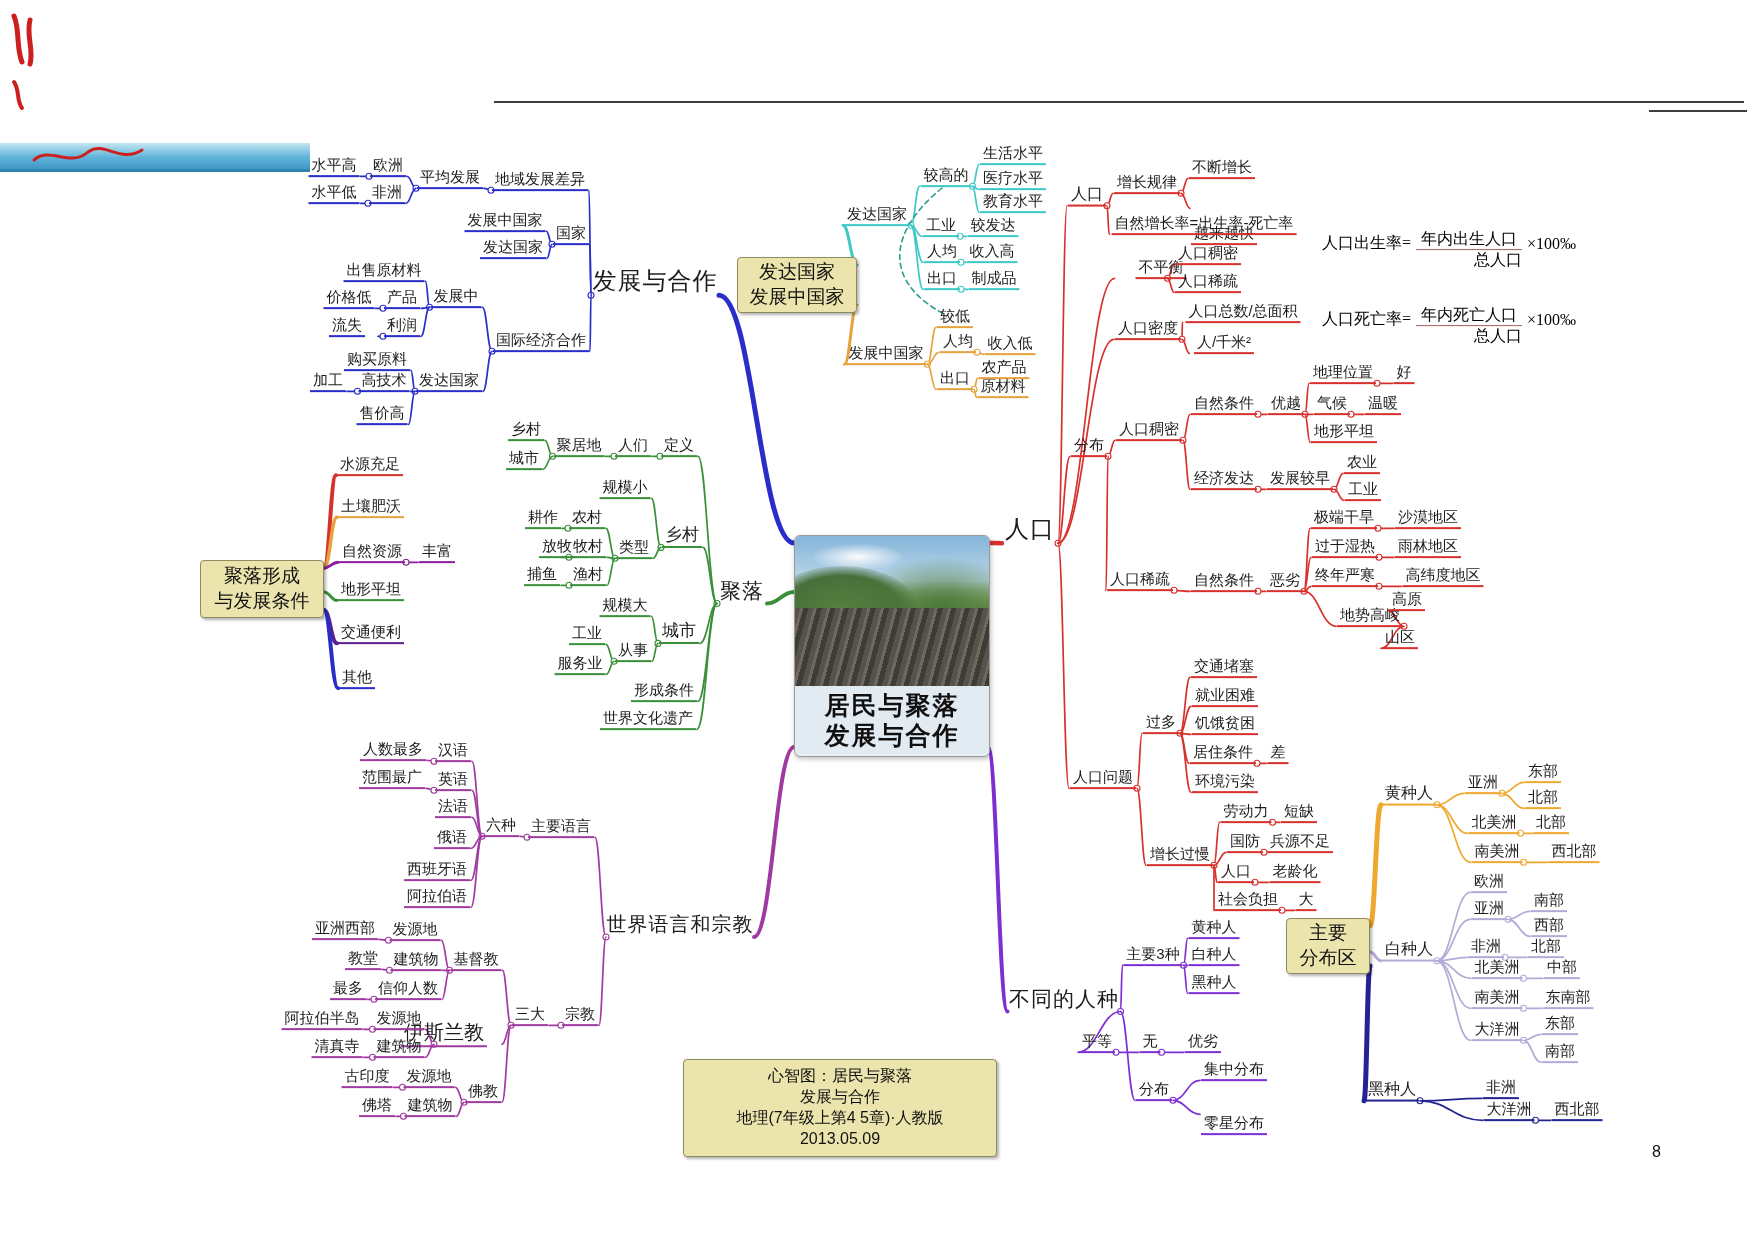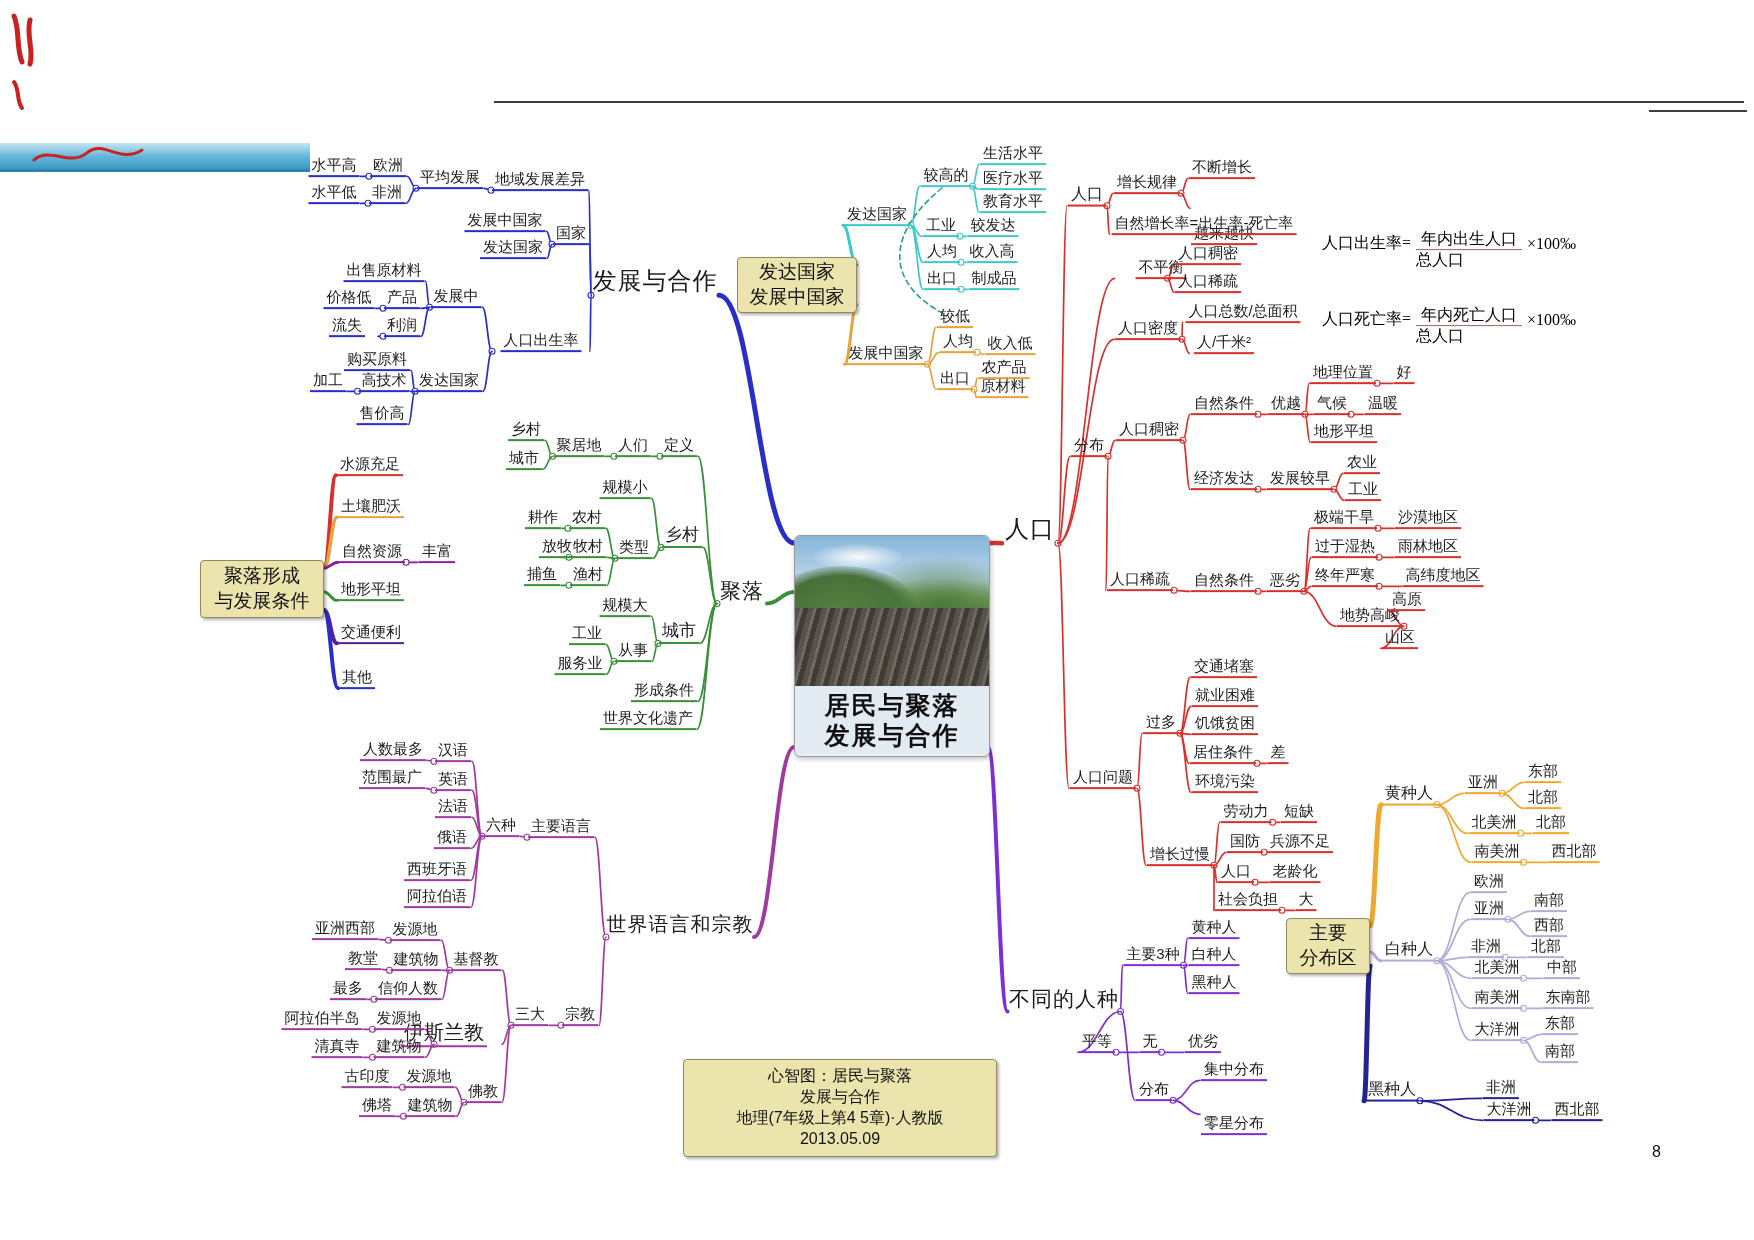--- a/index.html
+++ b/index.html
@@ -12,21 +12,21 @@
         line-height:1.05;padding:0 3px 2px 3px;}
   .node.label{border-bottom:2px solid #888;}
   .node.topic{padding-bottom:0;letter-spacing:1px;}
   .topic-box{position:absolute;transform:translate(-50%,-50%);background:#ece4ad;
         border:1px solid #8f8a60;border-radius:4px;text-align:center;
         box-shadow:2px 2px 3px rgba(0,0,0,.3);color:#111;line-height:1.3;white-space:nowrap;
         display:flex;flex-direction:column;align-items:center;justify-content:center;
         box-sizing:border-box;}
   .formula{position:absolute;transform:translate(0,-50%);display:flex;align-items:center;gap:5px;
         color:#000000;font-size:16px;white-space:nowrap;font-family:"Liberation Serif","DejaVu Serif",serif;}
-  .formula .frac{display:inline-flex;flex-direction:column;align-items:flex-start;line-height:1.15;margin-top:12px;}
+  .formula .frac{display:inline-flex;flex-direction:column;align-items:flex-end;line-height:1.15;margin-top:12px;}
   .formula .num{border-bottom:1.5px solid #a2625a;padding:0 5px 1px 5px;}
   .formula .den{padding-top:1px;}
   .center-card{position:absolute;left:794px;top:535px;width:194px;height:220px;
         border:1px solid #9a9a9a;border-radius:6px;overflow:hidden;background:#e7eef4;
         box-shadow:1px 2px 5px rgba(0,0,0,.25);}
   .photo{height:150px;position:relative;overflow:hidden;
         background:linear-gradient(180deg,#85b5da 0%,#bcd7e8 30%,#7fa55c 42%,#5d7a48 52%,#6a6a5e 64%,#4c4842 100%);}
   .hill{position:absolute;border-radius:50%;}
   .hill1{width:150px;height:86px;left:-28px;top:30px;background:radial-gradient(ellipse at center,#55803f 0%,#47703a 55%,rgba(71,112,58,0) 74%);}
   .hill2{width:170px;height:95px;right:-38px;top:22px;background:radial-gradient(ellipse at center,#4c7a3c 0%,rgba(76,122,60,0) 72%);}
@@ -364,21 +364,21 @@
       <div class="node topic" style="left: 1064px; top: 1000px; font-size: 21px;">不同的人种</div>
       <div class="node label" style="left: 540px; top: 182px; font-size: 15px; border-bottom-color: rgb(42, 46, 201);">地域发展差异</div>
       <div class="node label" style="left: 450px; top: 180px; font-size: 15px; border-bottom-color: rgb(42, 46, 201);">平均发展</div>
       <div class="node label" style="left: 388px; top: 168px; font-size: 15px; border-bottom-color: rgb(42, 46, 201);">欧洲</div>
       <div class="node label" style="left: 334px; top: 168px; font-size: 15px; border-bottom-color: rgb(42, 46, 201);">水平高</div>
       <div class="node label" style="left: 387px; top: 195px; font-size: 15px; border-bottom-color: rgb(42, 46, 201);">非洲</div>
       <div class="node label" style="left: 334px; top: 195px; font-size: 15px; border-bottom-color: rgb(42, 46, 201);">水平低</div>
       <div class="node label" style="left: 571px; top: 236px; font-size: 15px; border-bottom-color: rgb(42, 46, 201);">国家</div>
       <div class="node label" style="left: 505px; top: 223px; font-size: 15px; border-bottom-color: rgb(42, 46, 201);">发展中国家</div>
       <div class="node label" style="left: 513px; top: 250px; font-size: 15px; border-bottom-color: rgb(42, 46, 201);">发达国家</div>
-      <div class="node label" style="left: 541px; top: 343px; font-size: 15px; border-bottom-color: rgb(42, 46, 201);">人口出生率</div>
+      <div class="node label" style="left: 541px; top: 343px; font-size: 15px; border-bottom-color: rgb(42, 46, 201);">国际经济合作</div>
       <div class="node label" style="left: 456px; top: 299px; font-size: 15px; border-bottom-color: rgb(42, 46, 201);">发展中</div>
       <div class="node label" style="left: 384px; top: 273px; font-size: 15px; border-bottom-color: rgb(42, 46, 201);">出售原材料</div>
       <div class="node label" style="left: 402px; top: 300px; font-size: 15px; border-bottom-color: rgb(42, 46, 201);">产品</div>
       <div class="node label" style="left: 349px; top: 300px; font-size: 15px; border-bottom-color: rgb(42, 46, 201);">价格低</div>
       <div class="node label" style="left: 402px; top: 328px; font-size: 15px; border-bottom-color: rgb(42, 46, 201);">利润</div>
       <div class="node label" style="left: 347px; top: 328px; font-size: 15px; border-bottom-color: rgb(42, 46, 201);">流失</div>
       <div class="node label" style="left: 449px; top: 383px; font-size: 15px; border-bottom-color: rgb(42, 46, 201);">发达国家</div>
       <div class="node label" style="left: 377px; top: 362px; font-size: 15px; border-bottom-color: rgb(42, 46, 201);">购买原料</div>
       <div class="node label" style="left: 384px; top: 383px; font-size: 15px; border-bottom-color: rgb(42, 46, 201);">高技术</div>
       <div class="node label" style="left: 328px; top: 383px; font-size: 15px; border-bottom-color: rgb(42, 46, 201);">加工</div>

